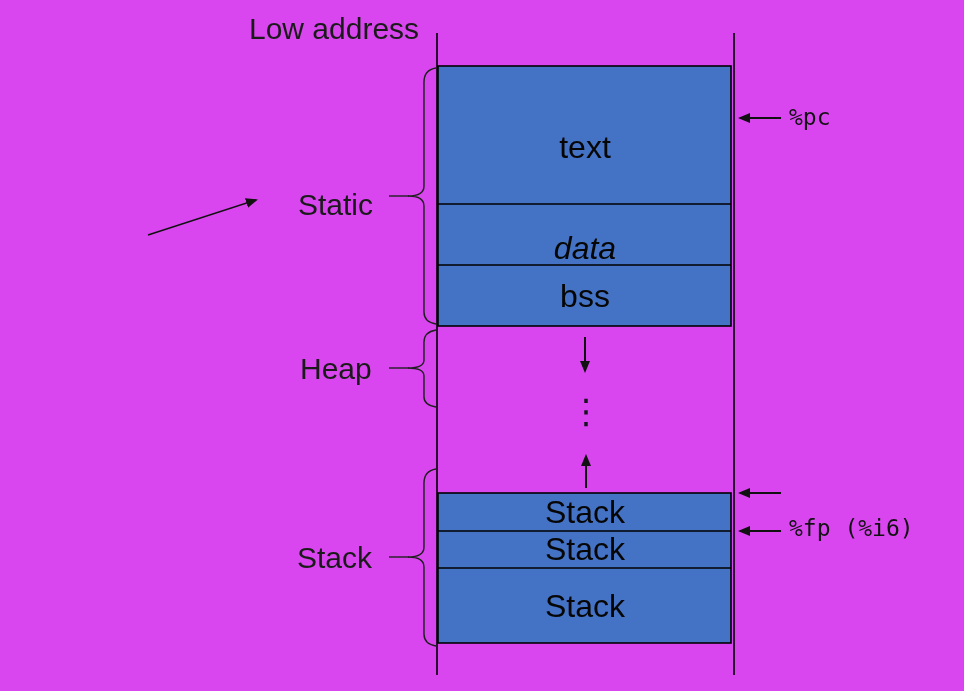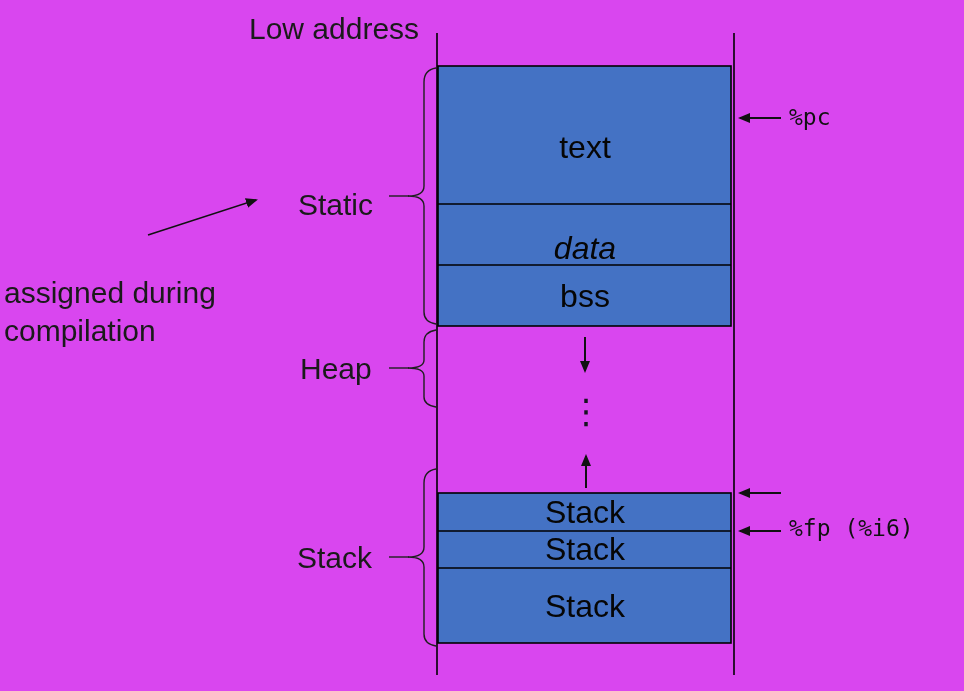--- a/index.html
+++ b/index.html
@@ -93,21 +93,20 @@
 
     <path d="M781 118 L740 118" stroke="#111111" stroke-width="2" fill="none" marker-end="url(#ah)"></path>
     <path d="M781 493 L740 493" stroke="#111111" stroke-width="2" fill="none" marker-end="url(#ah)"></path>
     <path d="M781 531 L740 531" stroke="#111111" stroke-width="2" fill="none" marker-end="url(#ah)"></path>
 
     <path d="M148 235 L256 200" stroke="#111111" stroke-width="1.6" fill="none" marker-end="url(#ah)"></path>
   </svg>
 
   <div class="lbl" style="left:249px; top:12px;">Low address</div>
 
-  <div class="note" style="left:4px; top:274px;">assigned during compilation</div>
 
   <div class="lbl center-v" style="left:298px; top:196px;margin-top:8px;">Static</div>
   <div class="lbl center-v" style="left:300px; top:368px;">Heap</div>
   <div class="lbl center-v" style="left:297px; top:557px;">Stack</div>
 
   <div class="seg-label" style="left:585px; top:147px;">text</div>
   <div class="seg-label" style="left:585px; top:248px;font-style:italic;">data</div>
   <div class="seg-label" style="left:585px; top:296px;">bss</div>
   <div class="seg-label" style="left:585px; top:512px;">Stack</div>
   <div class="seg-label" style="left:585px; top:549px;">Stack</div>

